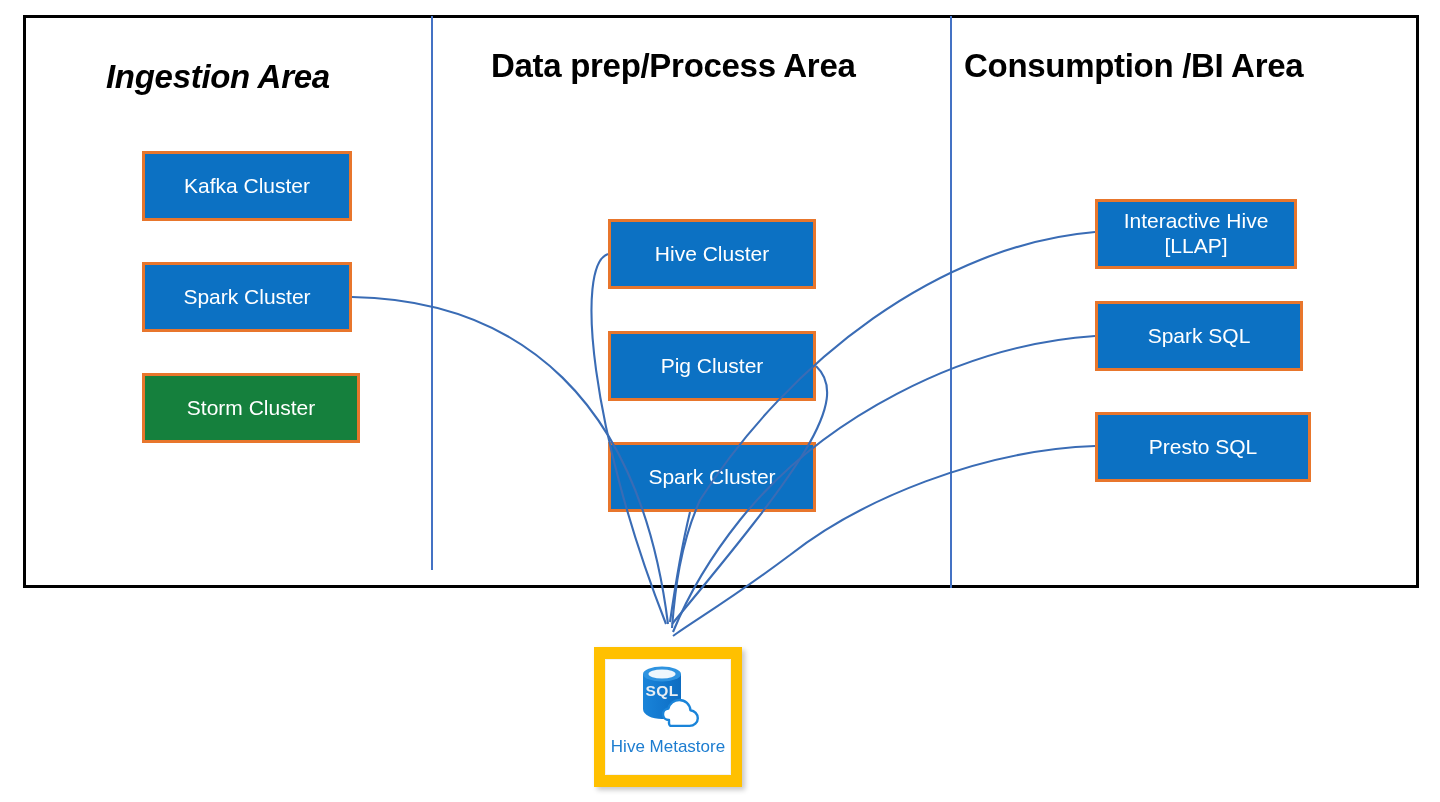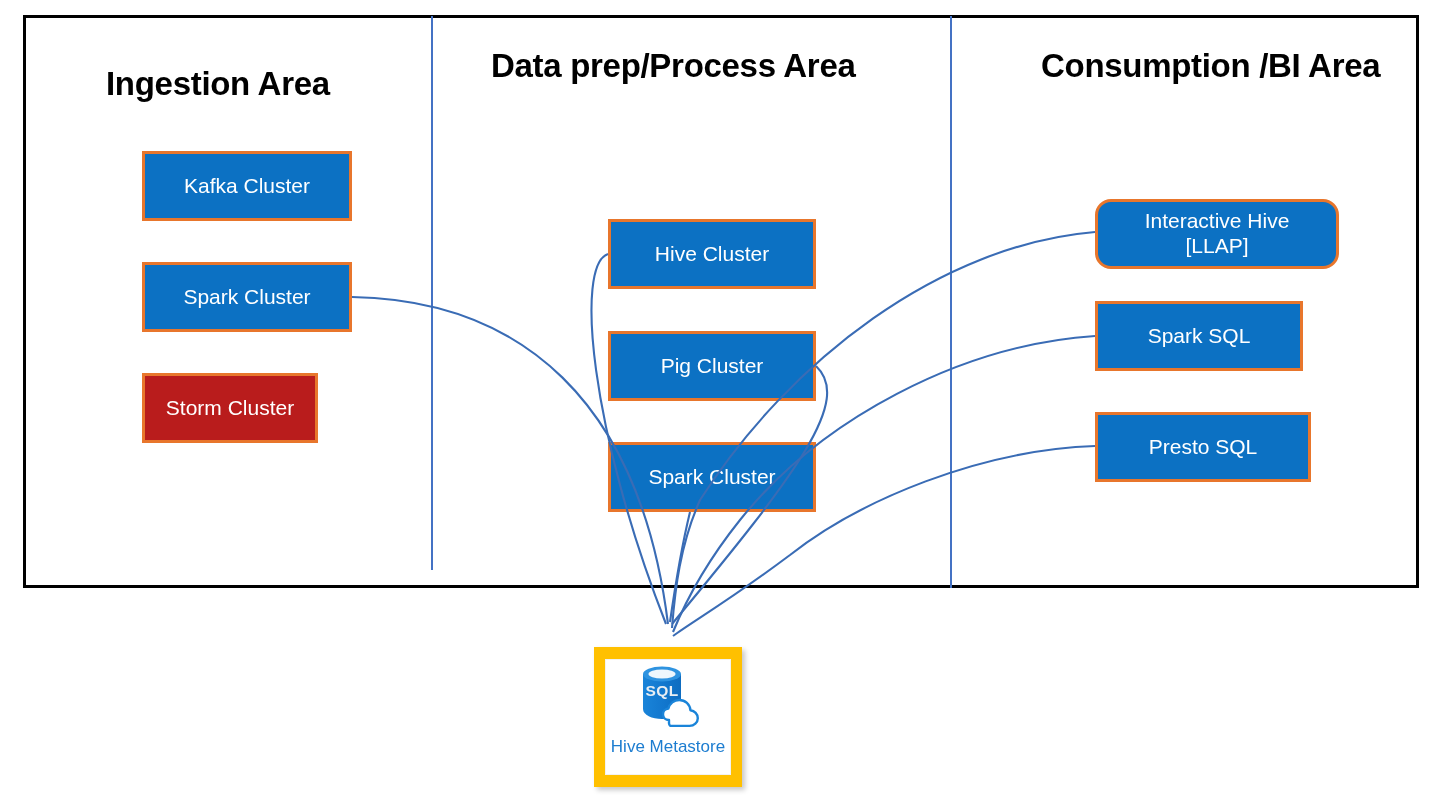--- a/index.html
+++ b/index.html
@@ -10,23 +10,23 @@
   
   .outer-frame{position:absolute;left:23px;top:15px;width:1396px;height:573px;
       border:3px solid #000000;box-sizing:border-box;}
   .divider{position:absolute;width:2px;background:#4472C4;}
   #divider-1{left:431px;top:16px;height:554px;}
   #divider-2{left:950px;top:16px;height:572px;}
 
   
   .area-title{position:absolute;font-size:33px;font-weight:bold;color:#000000;
       white-space:nowrap;letter-spacing:-0.3px;}
-  #title-ingestion{left:106px;top:65px;}
+  #title-ingestion{left:106px;top:58px;font-style:italic;}
   #title-dataprep{left:491px;top:47px;}
-  #title-consumption{left:1041px;top:47px;}
+  #title-consumption{left:964px;top:47px;}
 
   
   .node{position:absolute;background:#0C71C3;border:3px solid #0f172a;
       box-sizing:border-box;display:flex;align-items:center;justify-content:center;
       color:#ffffff;font-size:21px;line-height:1.18;text-align:center;}
   .node span{display:block;padding:0 6px;}
 
   
   #metastore-card{position:absolute;left:594px;top:647px;width:148px;height:140px;
       background:#FFC000;box-sizing:border-box;padding:12px 11px;
@@ -54,35 +54,35 @@
   <div class="area-title" id="title-ingestion">Ingestion Area</div>
   <div class="area-title" id="title-dataprep">Data prep/Process Area</div>
   <div class="area-title" id="title-consumption">Consumption /BI Area</div>
 
   <div class="node" id="node-ing-0" style="left: 142px; top: 151px; width: 210px; height: 70px; background: rgb(12, 113, 195); border-color: rgb(232, 118, 44); color: rgb(255, 255, 255);">
     <span>Kafka Cluster</span>
   </div>
   <div class="node" id="node-ing-1" style="left: 142px; top: 262px; width: 210px; height: 70px; background: rgb(12, 113, 195); border-color: rgb(232, 118, 44); color: rgb(255, 255, 255);">
     <span>Spark Cluster</span>
   </div>
-  <div class="node" id="node-ing-2" style="left: 142px; top: 373px; width: 176px; height: 70px; background: #b91c1c; border-color: rgb(232, 118, 44); color: rgb(255, 255, 255);">
+  <div class="node" id="node-ing-2" style="left: 142px; top: 373px; width: 218px; height: 70px; background: #15803d; border-color: rgb(232, 118, 44); color: rgb(255, 255, 255);">
     <span>Storm Cluster</span>
   </div>
 
   <div class="node" id="node-prep-1" style="left: 608px; top: 331px; width: 208px; height: 70px; background: rgb(12, 113, 195); border-color: rgb(232, 118, 44); color: rgb(255, 255, 255);">
     <span>Pig Cluster</span>
   </div>
   <div class="node" id="node-prep-0" style="left: 608px; top: 219px; width: 208px; height: 70px; background: rgb(12, 113, 195); border-color: rgb(232, 118, 44); color: rgb(255, 255, 255);">
     <span>Hive Cluster</span>
   </div>
   <div class="node" id="node-prep-2" style="left: 608px; top: 442px; width: 208px; height: 70px; background: rgb(12, 113, 195); border-color: rgb(232, 118, 44); color: rgb(255, 255, 255);">
     <span>Spark Cluster</span>
   </div>
 
-  <div class="node" id="node-cons-0" style="left: 1095px; top: 199px; width: 244px; height: 70px; background: rgb(12, 113, 195); border-color: rgb(232, 118, 44); color: rgb(255, 255, 255); border-radius: 16px;">
+  <div class="node" id="node-cons-0" style="left: 1095px; top: 199px; width: 202px; height: 70px; background: rgb(12, 113, 195); border-color: rgb(232, 118, 44); color: rgb(255, 255, 255);">
     <span>Interactive Hive<br>[LLAP]</span>
   </div>
   <div class="node" id="node-cons-1" style="left: 1095px; top: 301px; width: 208px; height: 70px; background: rgb(12, 113, 195); border-color: rgb(232, 118, 44); color: rgb(255, 255, 255);">
     <span>Spark SQL</span>
   </div>
   <div class="node" id="node-cons-2" style="left: 1095px; top: 412px; width: 216px; height: 70px; background: rgb(12, 113, 195); border-color: rgb(232, 118, 44); color: rgb(255, 255, 255); align-items: center;">
     <span>Presto SQL</span>
   </div>
 
   <svg id="connectors" viewBox="0 0 1440 802">

